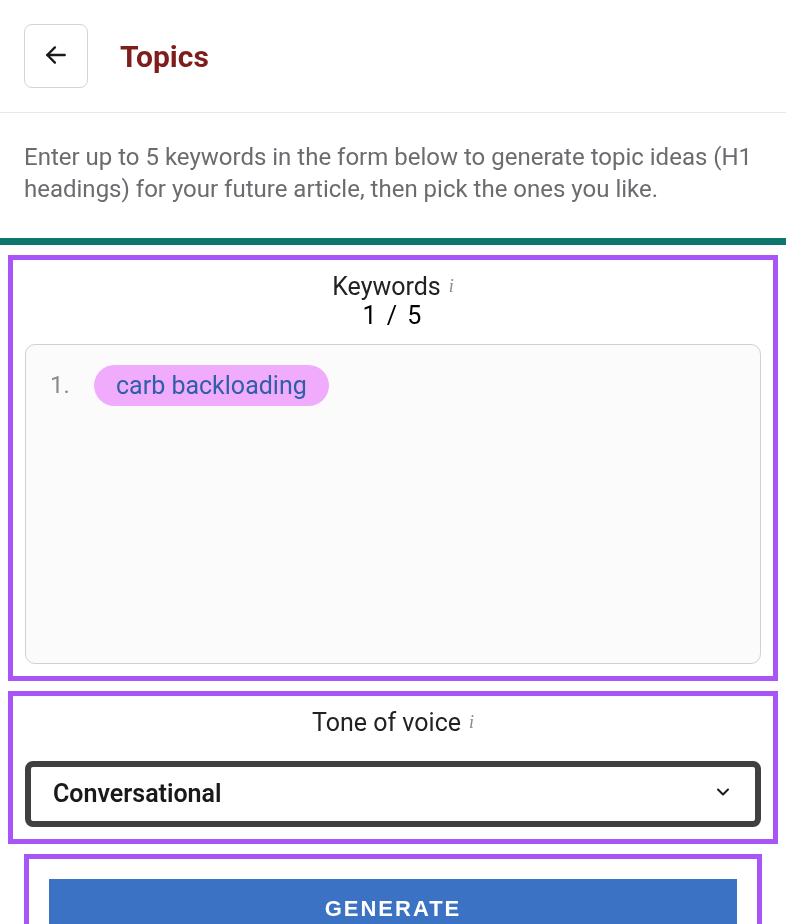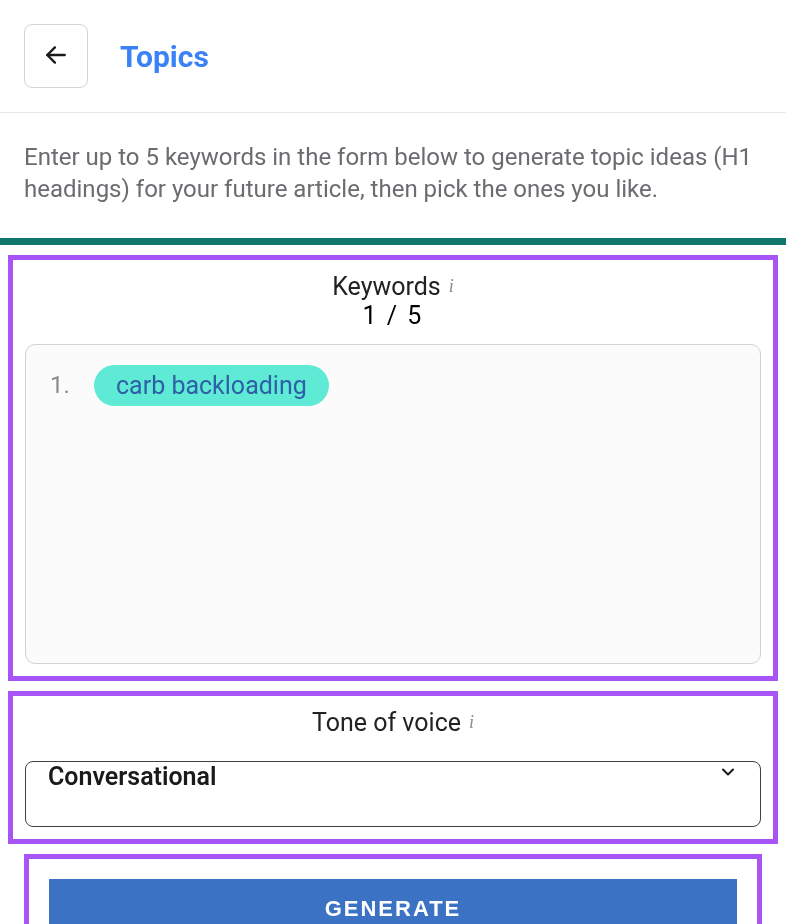--- a/index.html
+++ b/index.html
@@ -24,21 +24,21 @@
       background: #fff;
       display: flex;
       align-items: center;
       justify-content: center;
       cursor: pointer;
     }
     .back-btn svg { width: 26px; height: 26px; }
     .page-title {
       font-size: 30px;
       font-weight: 700;
-      color: #3b82f6;
+      color: #7f1d1d;
     }
     .instruction {
       padding: 28px 24px 32px 24px;
       font-size: 24px;
       line-height: 1.35;
       color: #6b6b70;
       border-bottom: 7px solid #0f766e;
     }
     .form-area { padding: 10px 8px; }
     .highlight-box {
@@ -88,33 +88,34 @@
       display: flex;
       align-items: center;
       gap: 16px;
     }
     .keyword-num {
       font-size: 24px;
       color: #8a8a8f;
       min-width: 28px;
     }
     .keyword-chip {
-      background: #5eead4;
+      background: #f0abfc;
       color: #2f5fa6;
       font-size: 25px;
       padding: 6px 22px;
       border-radius: 22px;
       display: inline-block;
     }
     .select-box {
-      border: 1px solid #404040;
+      border: 6px solid #404040;
       border-radius: 8px;
       background: #fff;
       height: 66px;
       display: flex;
+      align-items: center;
       justify-content: space-between;
       padding: 0 22px;
       cursor: pointer;
     }
     .select-value {
       font-size: 25px;
       font-weight: 600;
       color: #1a1a1a;
     }
     .chevron svg { width: 20px; height: 20px; }

